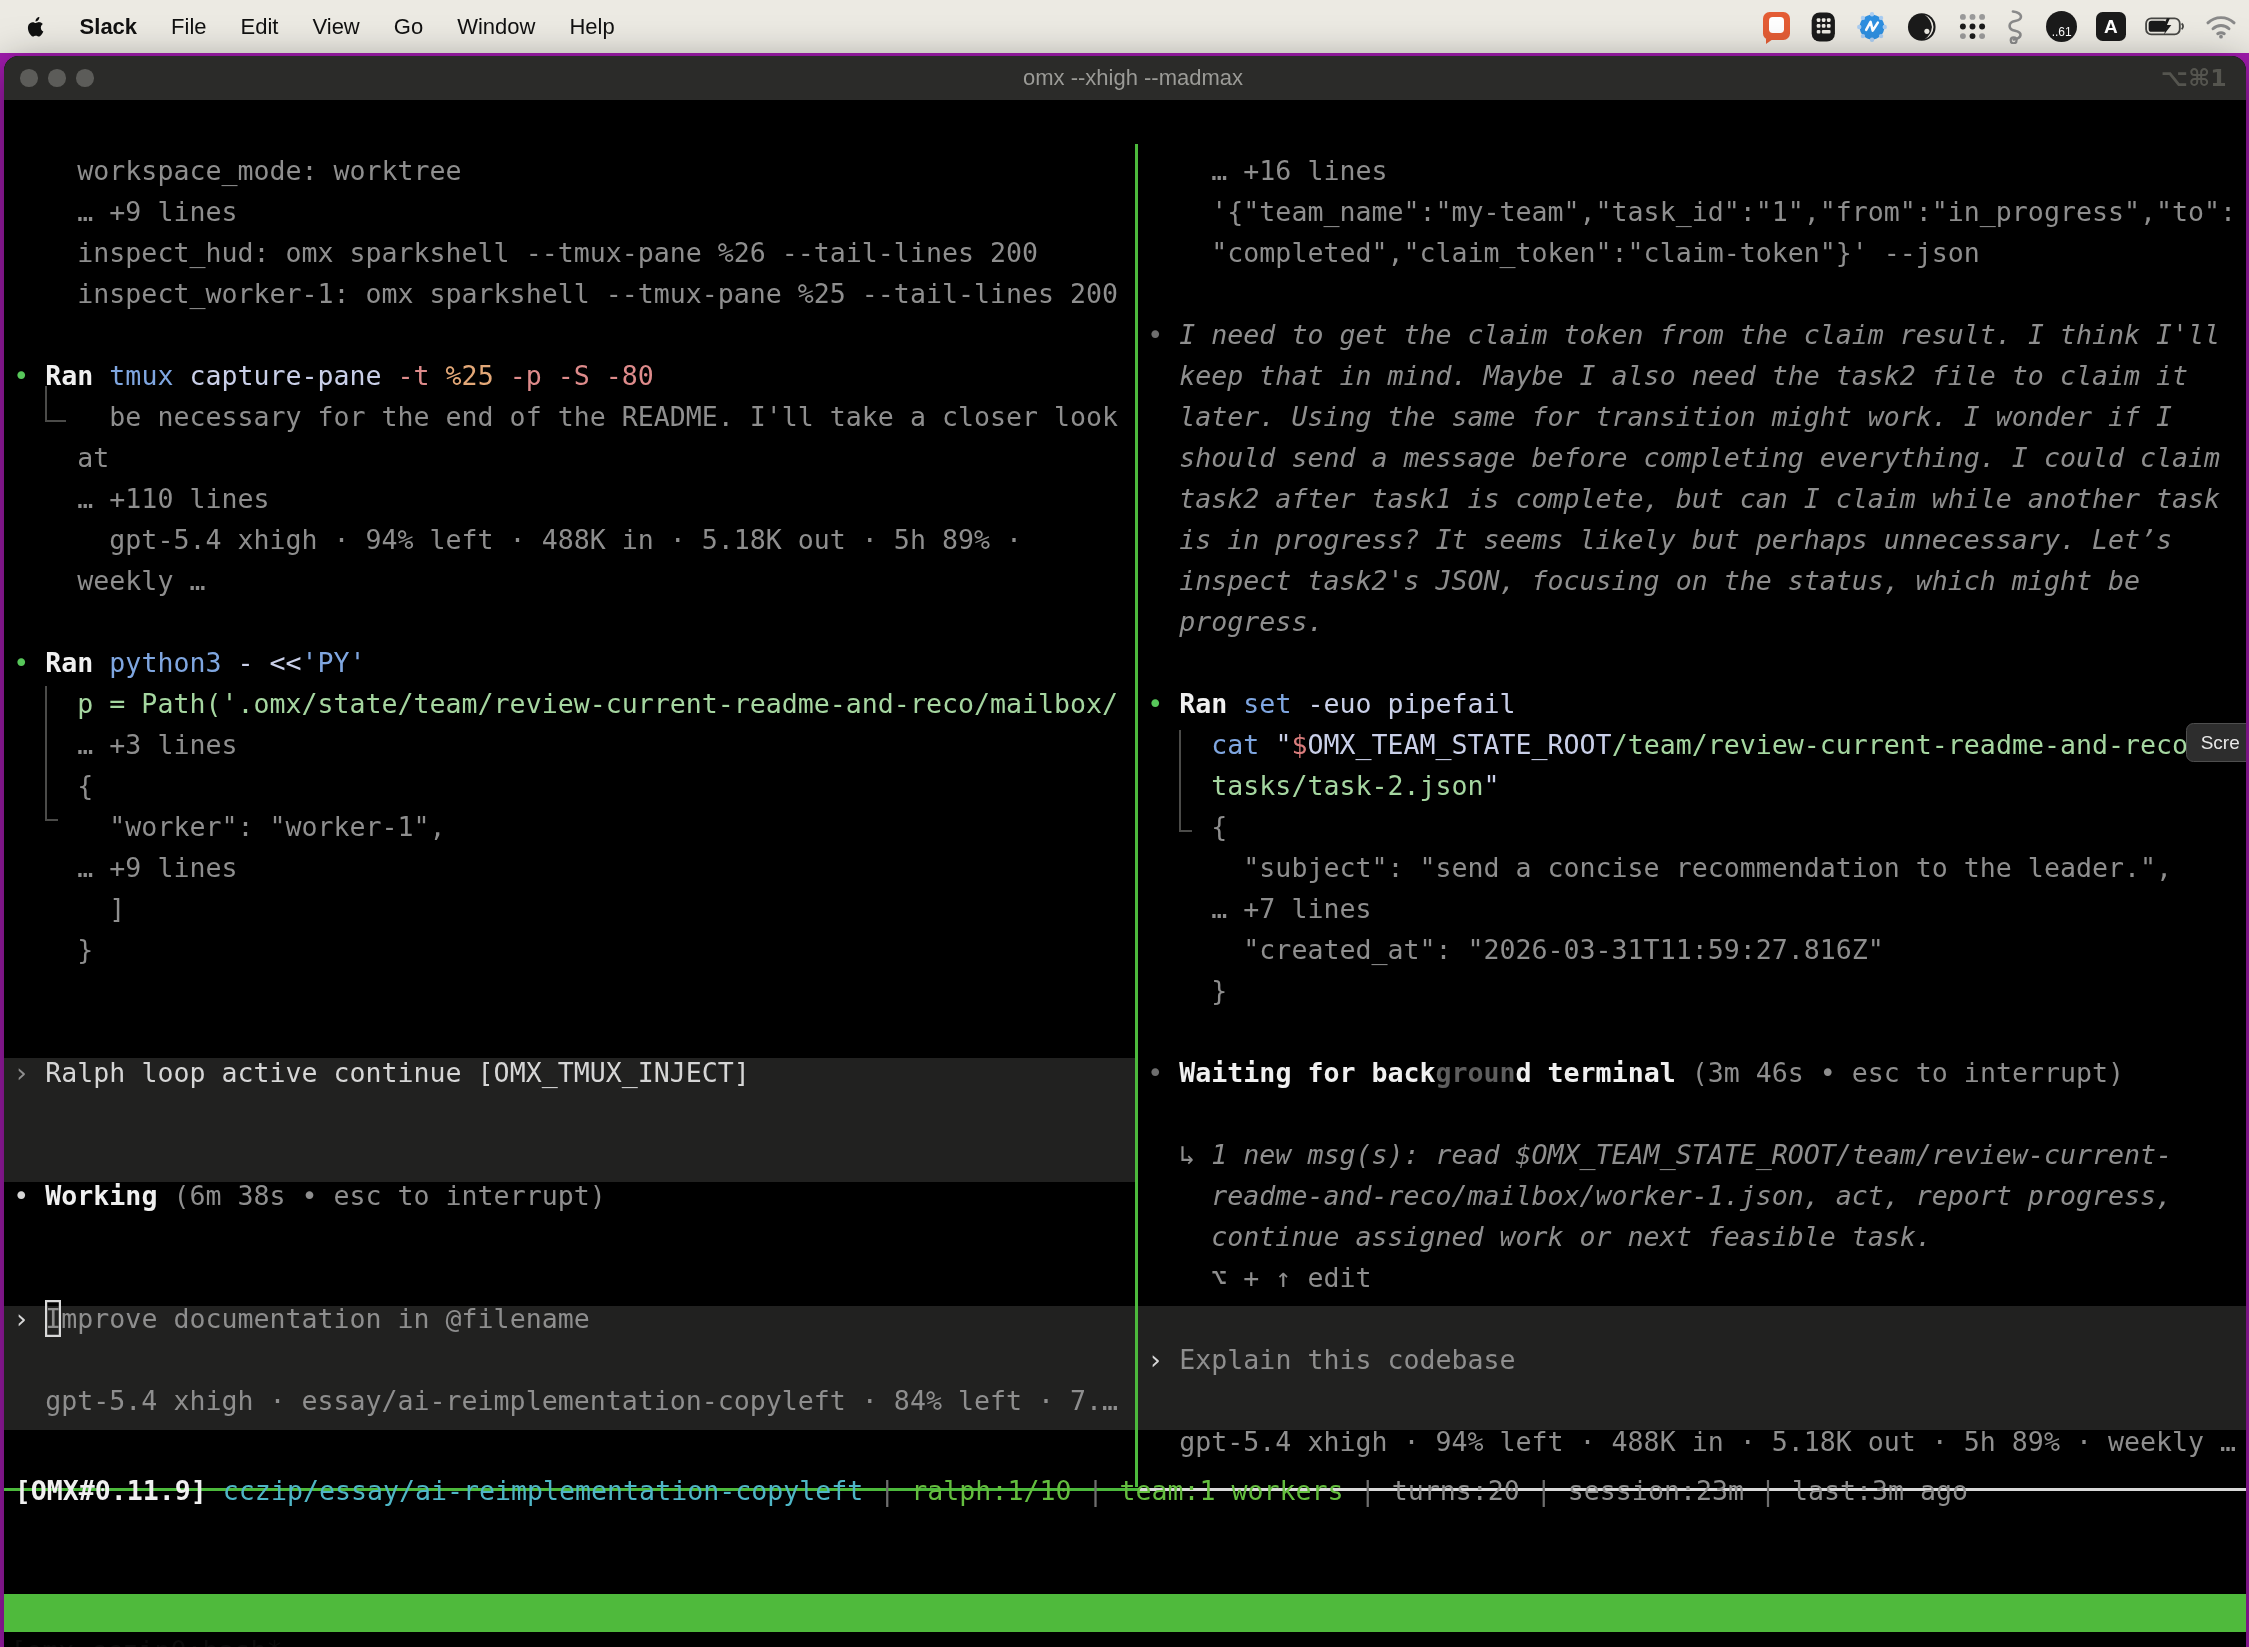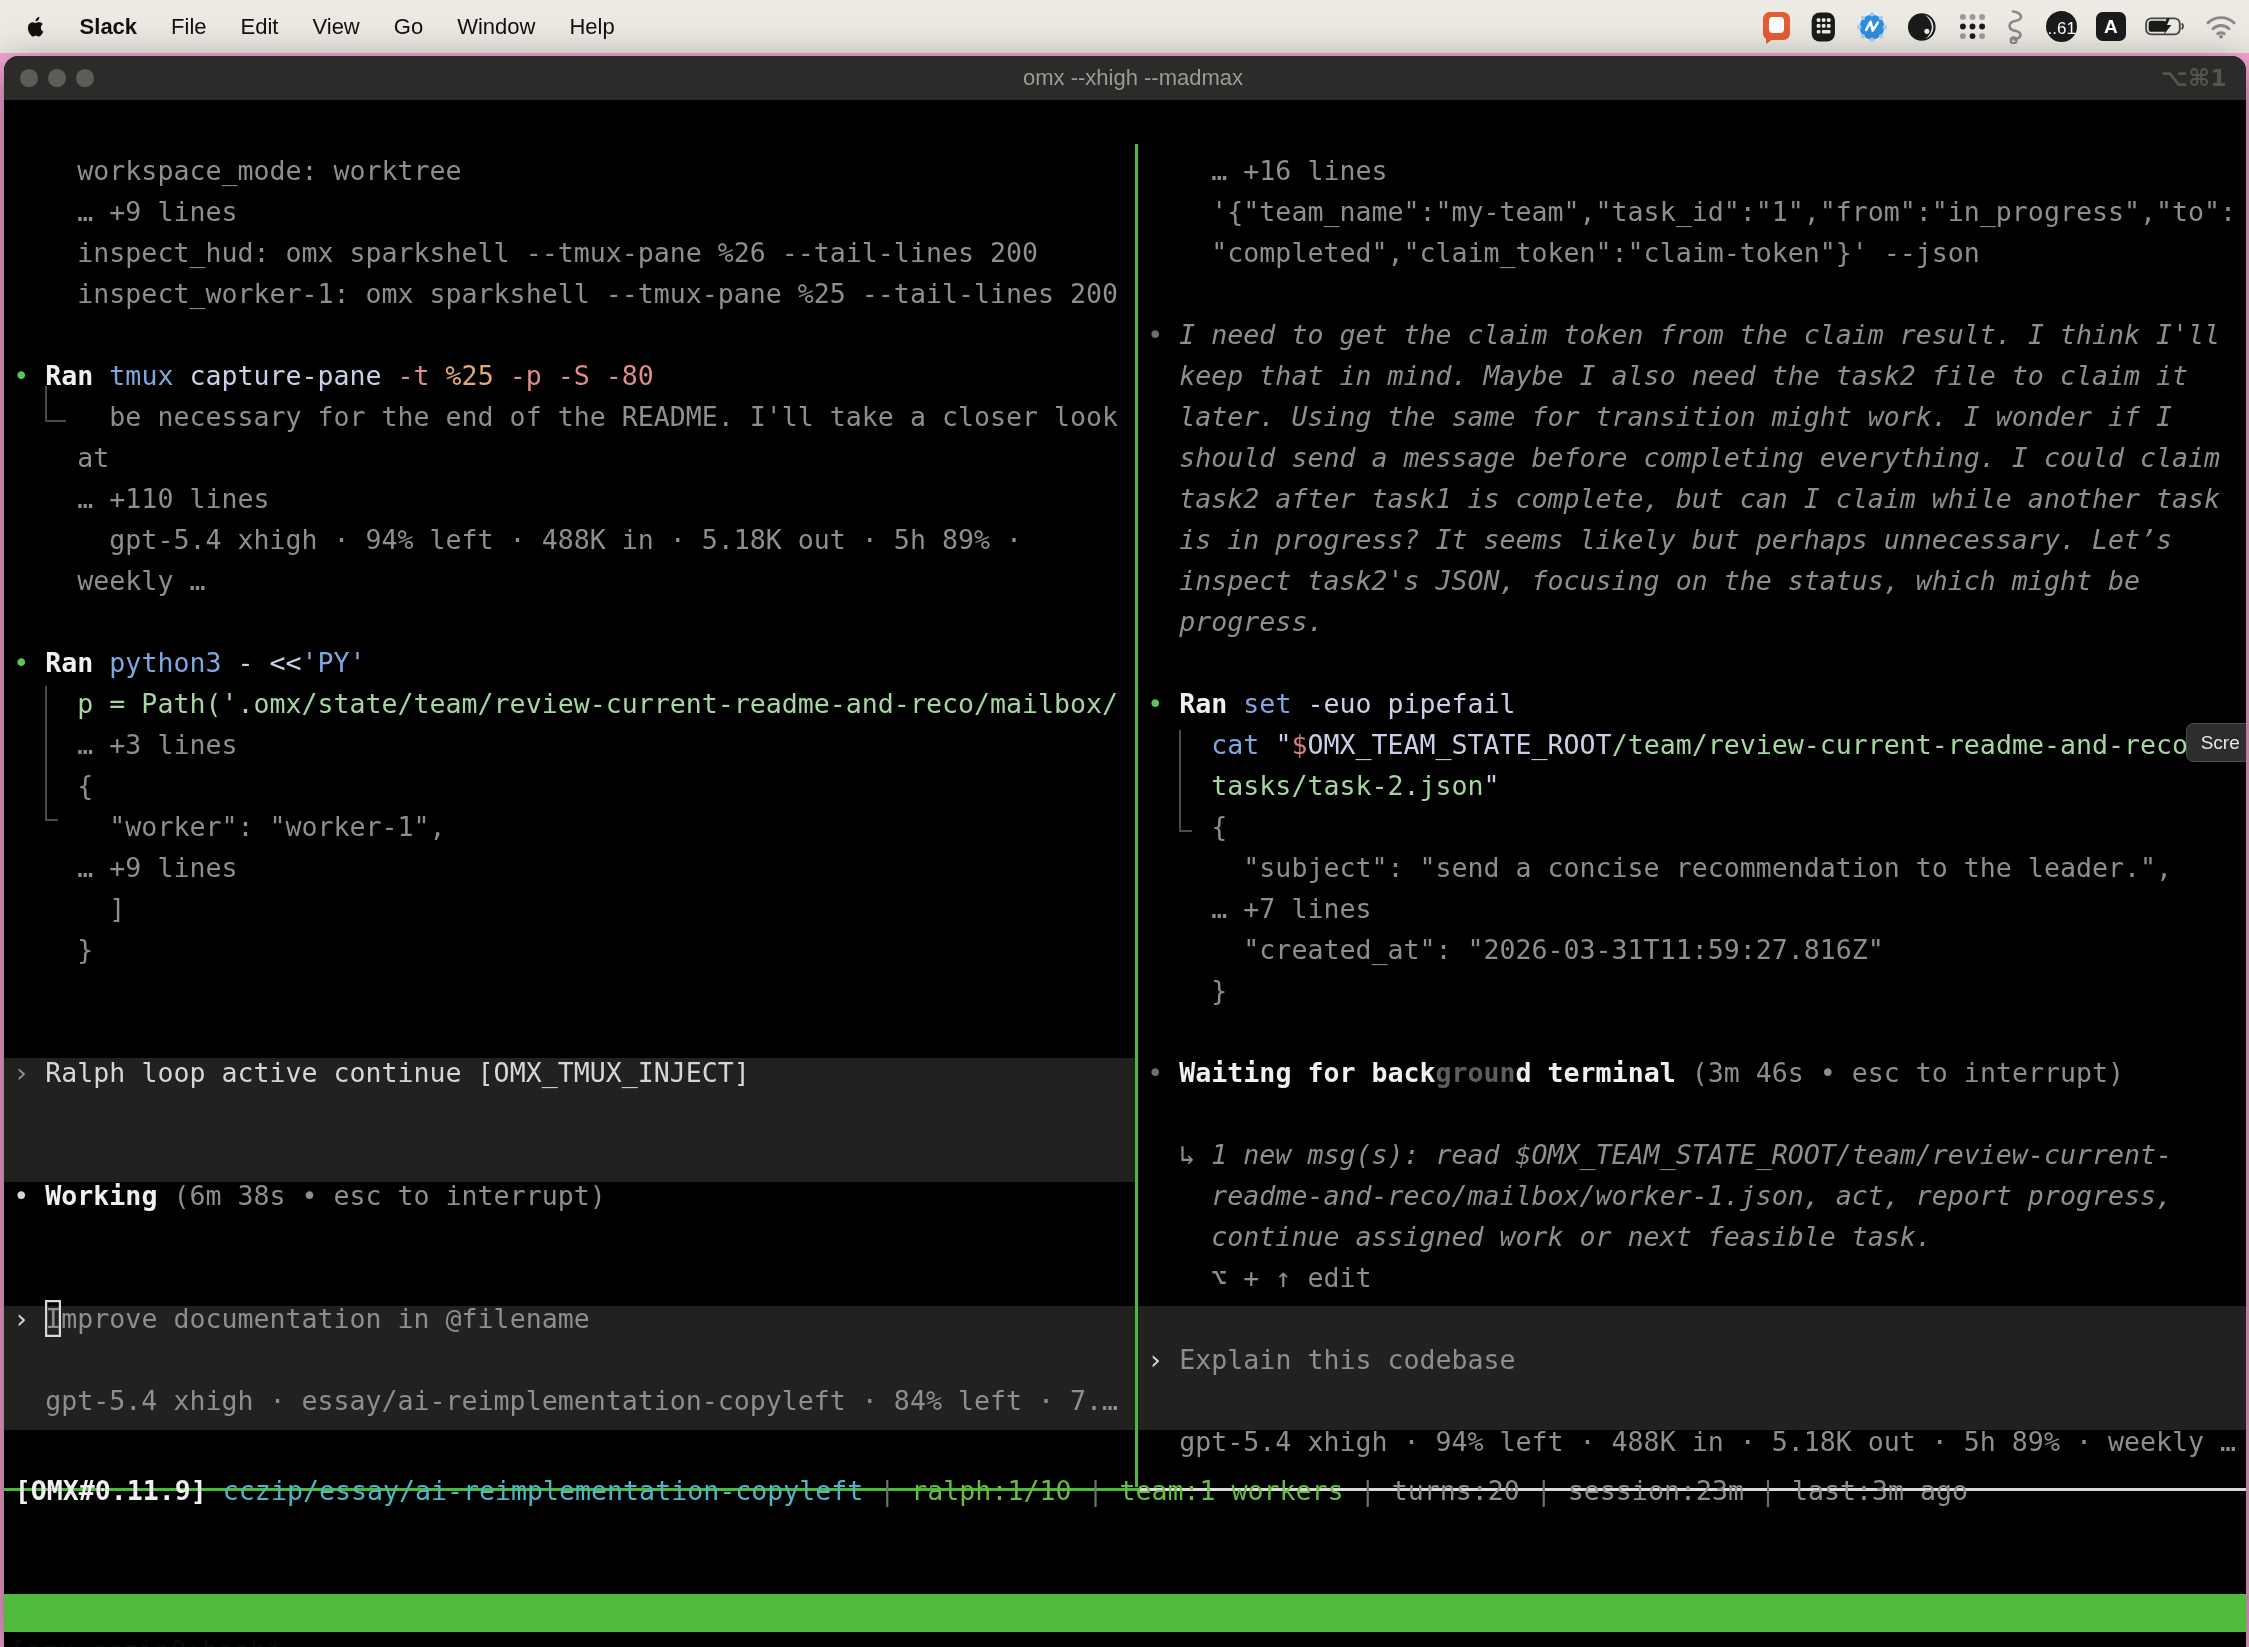--- a/index.html
+++ b/index.html
@@ -1,17 +1,17 @@
 <!DOCTYPE html>
 <html style="font-size:11.8px"><head>
 <meta charset="utf-8">
 <style>
   html,body{margin:0;padding:0;background:#000;}
   .screen{position:relative;width:2250px;height:1648px;overflow:hidden;
-          background:#f9a8d4;font-family:"Liberation Sans",sans-serif;}
+          background:#a21caf;font-family:"Liberation Sans",sans-serif;}
 
   
   .menubar{position:absolute;top:0;left:0;right:0;height:53px;background:#ECEAE3;
            display:flex;align-items:center;color:#111;font-size:22px;}
   .mb-left{display:flex;align-items:center;gap:34px;padding-left:26.6px;}
   .mb-app{font-weight:700;}
   .mb-item{font-weight:400;}
   .mb-right{margin-left:auto;display:flex;align-items:center;gap:19px;padding-right:13.3px;}
   .mi{display:flex;align-items:center;justify-content:center;height:32px;}
 
@@ -82,21 +82,21 @@
   .tmux-left{position:absolute;left:5.9px;}
 
   
   .ic-rec{width:28px;height:32px;position:relative;}
   .ic-rec .o{position:absolute;left:0;top:1.5px;width:26.6px;height:28px;background:#E45D35;border-radius:6.6px;}
   .ic-rec .w{position:absolute;left:5.9px;top:6.6px;width:14.8px;height:16px;background:#fff;border-radius:3.7px;}
   .ic-rec .t{position:absolute;left:3px;top:28px;width:0;height:0;border-left:7.4px solid #E45D35;border-bottom:5.9px solid transparent;}
   .ic-a{width:29.5px;height:29.5px;background:#1B1B1B;border-radius:6.6px;color:#fff;font-weight:700;
         font-size:19px;display:flex;align-items:center;justify-content:center;}
   .ic-pct{width:31px;height:31px;background:#1B1B1B;border-radius:50%;color:#fff;
-          font-size:17px;display:flex;align-items:flex-end;justify-content:center;padding-bottom:3px;box-sizing:border-box;}
+          font-size:12px;display:flex;align-items:flex-end;justify-content:center;padding-bottom:3px;box-sizing:border-box;}
 </style>
 </head>
 <body>
 
 <div class="screen">
 
   <div class="menubar">
     <div class="mb-left">
       <span class="mi">
         <svg width="19" height="22" viewBox="0 0 24 28">

